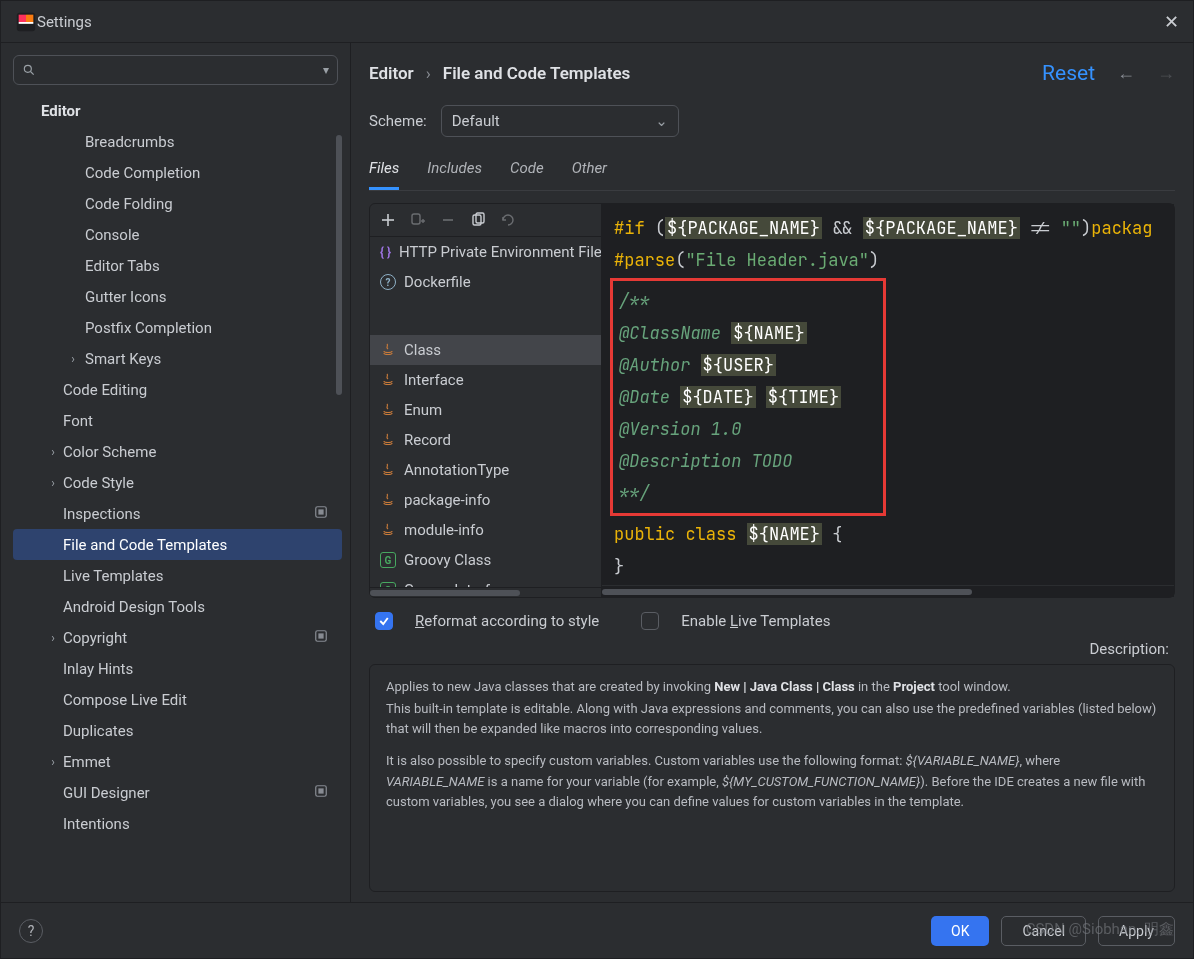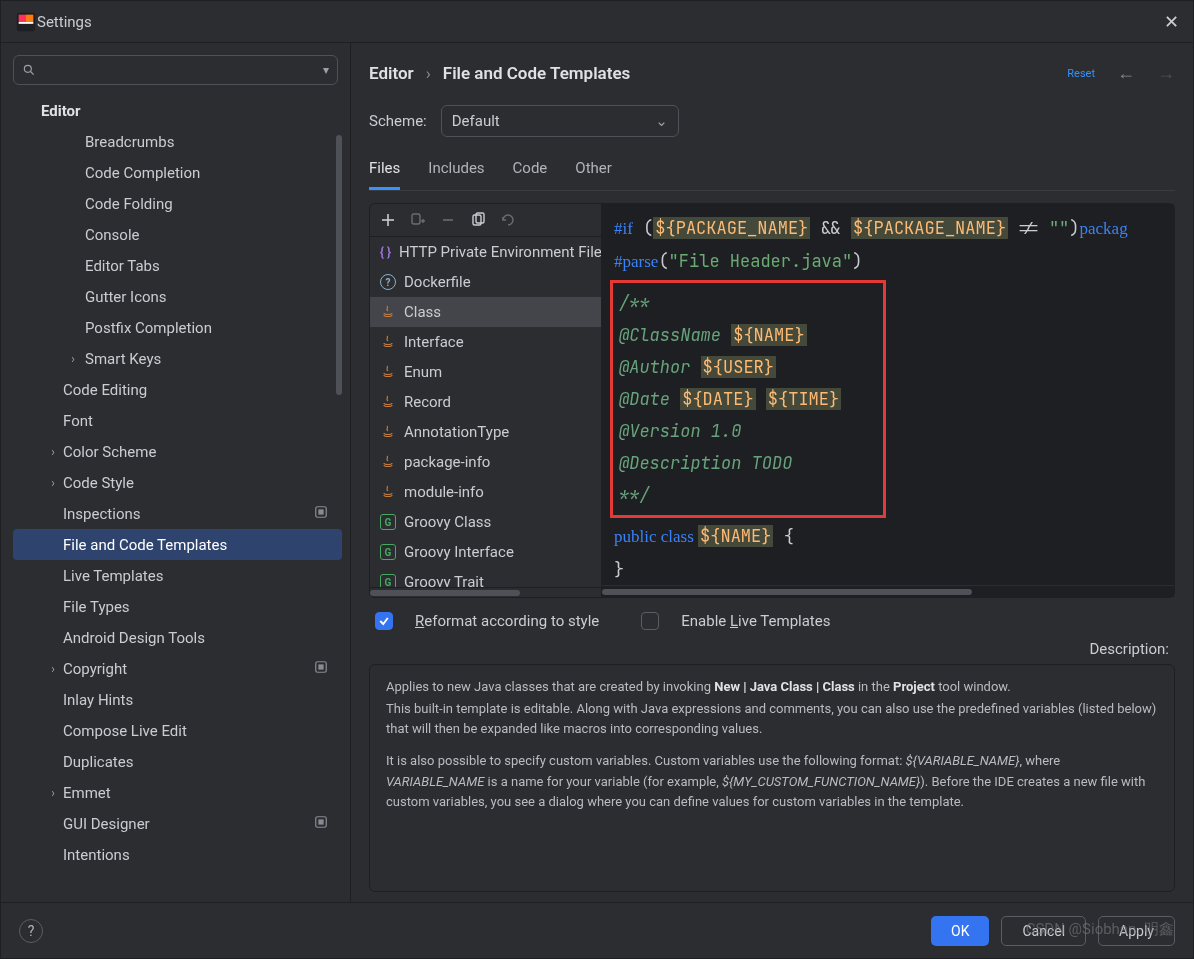--- a/index.html
+++ b/index.html
@@ -48,64 +48,64 @@
   .tree-item.d2 .caret { left:52px;}
   .tree-item.d2 { padding-left:72px;}
   .tree-item.selected { background:#2e436e; color:#fff;}
   .tree-item .badge { margin-left:auto; margin-right:14px; color:#878b92;}
   .tree-item .badge svg { width:14px; height:14px;}
   .content { flex:1; display:flex; flex-direction:column; padding:12px 18px 0 18px; min-width:0;}
   .content-top { display:flex; align-items:center; justify-content:space-between; height:36px;}
   .breadcrumb { display:flex; align-items:center; gap:12px; font-size:17px; font-weight:600; color:#dfe1e5;}
   .breadcrumb .sep { color:#878b92; font-weight:400;}
   .top-actions { display:flex; align-items:center; gap:22px;}
-  .reset-link { color:#3592ff; font-size:11px; cursor:pointer;}
+  .reset-link { color:#3592ff; font-size:21px; cursor:pointer;}
   .nav-arrow { color:#878b92; font-size:18px; cursor:pointer;}
   .nav-arrow.disabled { opacity:0.35;}
   .row { display:flex; align-items:center; gap:14px; margin-top:14px; font-size:15px;}
   .select {
     display:flex; align-items:center; justify-content:space-between;
     background:#2b2d30; border:1px solid #4e5157; border-radius:6px;
     height:32px; padding:0 10px; min-width:238px; cursor:pointer;
   }
   .select .caret-dn { color:#9aa0a6;}
   .tabs { display:flex; gap:28px; border-bottom:1px solid #3a3c40; margin-top:22px; font-size:15px;}
-  .tab { padding:0 0 10px 0; cursor:pointer; color:#b0b3b8;}
+  .tab { padding:0 0 10px 0; cursor:pointer; color:#b0b3b8;font-style:italic;}
   .tab.active { color:#dfe1e5; border-bottom:3px solid #3592ff;}
   .editor-area { flex:1; display:flex; gap:0; margin-top:12px; min-height:0; border:1px solid #1e1f22; border-radius:6px;}
   .template-list { width:232px; border-right:1px solid #1e1f22; display:flex; flex-direction:column; min-width:0;}
   .toolbar { display:flex; align-items:center; gap:14px; padding:8px 10px; border-bottom:1px solid #1e1f22;}
   .toolbar span { color:#9aa0a6; cursor:pointer; display:inline-flex; align-items:center;}
   .toolbar span.disabled { opacity:0.4; cursor:default;}
   .toolbar svg { width:16px; height:16px;}
   .list { flex:1; overflow-y:auto; overflow-x:hidden; position:relative;}
   .list-item {
     display:flex; align-items:center; gap:8px; height:30px; padding:0 10px;
     cursor:pointer; font-size:15px; white-space:nowrap;
   }
-  .list-item.selected { background:#43454a;}
+  .list-item.selected { background:#43454a;margin-top:38px;}
   .ficon { width:16px; height:16px; border-radius:3px; display:inline-flex; align-items:center; justify-content:center; font-size:10px; font-weight:700;}
   .ficon.braces { color:#9f75e5;}
   .ficon.q { color:#8fb1c7; border:1px solid #8fb1c7; border-radius:50%;}
   .ficon.java { border:1px solid #c77a3a; color:#c77a3a;}
   .ficon.groovy { border:1px solid #47a860; color:#47a860;}
   .hscroll { height:10px; background:transparent; border-top:1px solid #1e1f22; position:relative;}
   .hscroll-thumb { position:absolute; left:0; top:2px; height:6px; width:150px; background:#4e5157; border-radius:3px;}
   .rhs { flex:1; display:flex; flex-direction:column; min-width:0; background:#1e1f22;}
   .code {
     flex:1; overflow:auto; padding:8px 0 8px 8px;
     font-family: "JetBrains Mono", Consolas, monospace; font-size:17px; line-height:32px;
     white-space:nowrap;
   }
   .code-line { padding:0 4px;}
-  .t-orange { color:#3b82f6;font-family:Liberation Serif, serif;}
+  .t-orange { color:#eab308;}
   .t-string { color:#6aab73;}
   .t-gray { color:#808080;}
   .t-green-i { color:#67a37c; font-style:italic;}
-  .t-yellow-box { background:#45493a; color:#fdba74; padding:0 2px;}
+  .t-yellow-box { background:#45493a; color:#ffffff; padding:0 2px;}
   .highlight-box { border:3px solid #e53935; display:inline-block; padding:4px 2px 4px 2px; margin:2px 0;}
   .code-hscroll { height:12px; border-top:1px solid #2b2d30; position:relative;}
   .code-hscroll-thumb { position:absolute; left:0; top:3px; height:6px; width:370px; background:#4e5157; border-radius:3px;}
   .controls-row { display:flex; align-items:center; gap:42px; padding:14px 6px 10px 6px; font-size:15px;}
   .chk { display:flex; align-items:center; gap:22px; cursor:pointer;}
   .chkbox { width:18px; height:18px; border:1px solid #5a5d63; border-radius:4px; display:inline-flex; align-items:center; justify-content:center;}
   .chkbox.checked { background:#3574f0; border-color:#3574f0; color:#fff;}
   .chkbox.checked svg { width:12px; height:12px;}
   .desc-label { font-size:15px; padding:0 6px 6px 6px;text-align:right;}
   .desc-box {
@@ -207,23 +207,20 @@
             <span class="badge"><svg viewBox="0 0 16 16">
                 <rect x="2" y="2" width="12" height="12" rx="2" fill="none" stroke="#878b92" stroke-width="1.4"></rect>
                 <rect x="5" y="5" width="6" height="6" fill="#878b92"></rect>
               </svg></span>
           </div>
           <div class="tree-item d0 selected">
             <span>File and Code Templates</span>
           </div>
           <div class="tree-item d0">
             <span>Live Templates</span>
-          </div>
-          <div class="tree-item d0">
-            <span>File Types</span>
           </div>
           <div class="tree-item d0">
             <span>Android Design Tools</span>
           </div>
           <div class="tree-item d0">
             <span class="caret">›</span>
             <span>Copyright</span>
             <span class="badge"><svg viewBox="0 0 16 16">
                 <rect x="2" y="2" width="12" height="12" rx="2" fill="none" stroke="#878b92" stroke-width="1.4"></rect>
                 <rect x="5" y="5" width="6" height="6" fill="#878b92"></rect>

